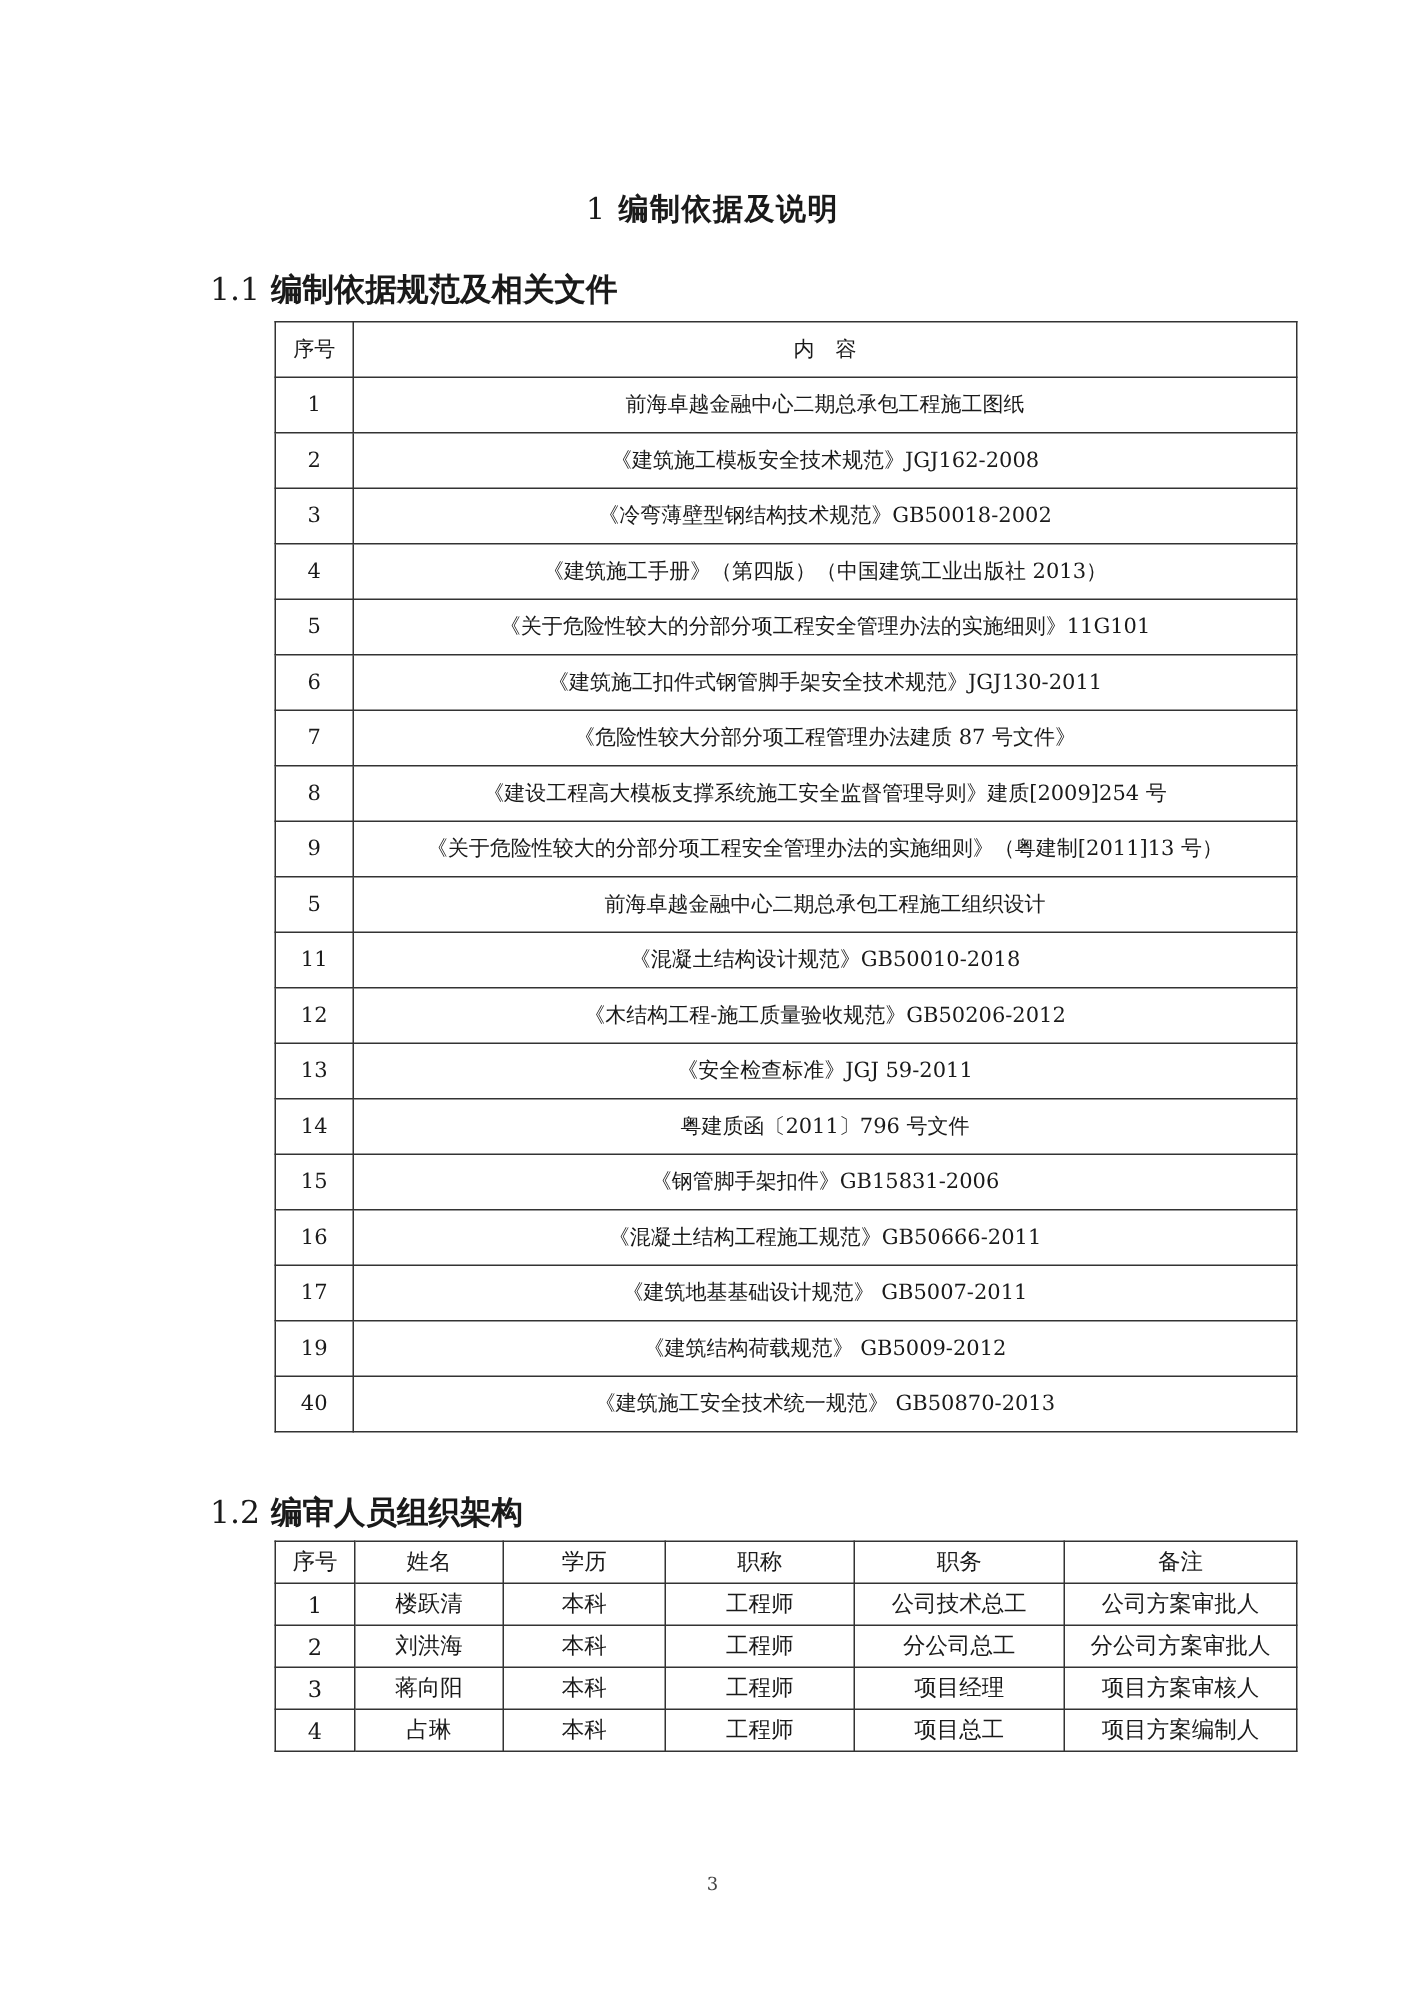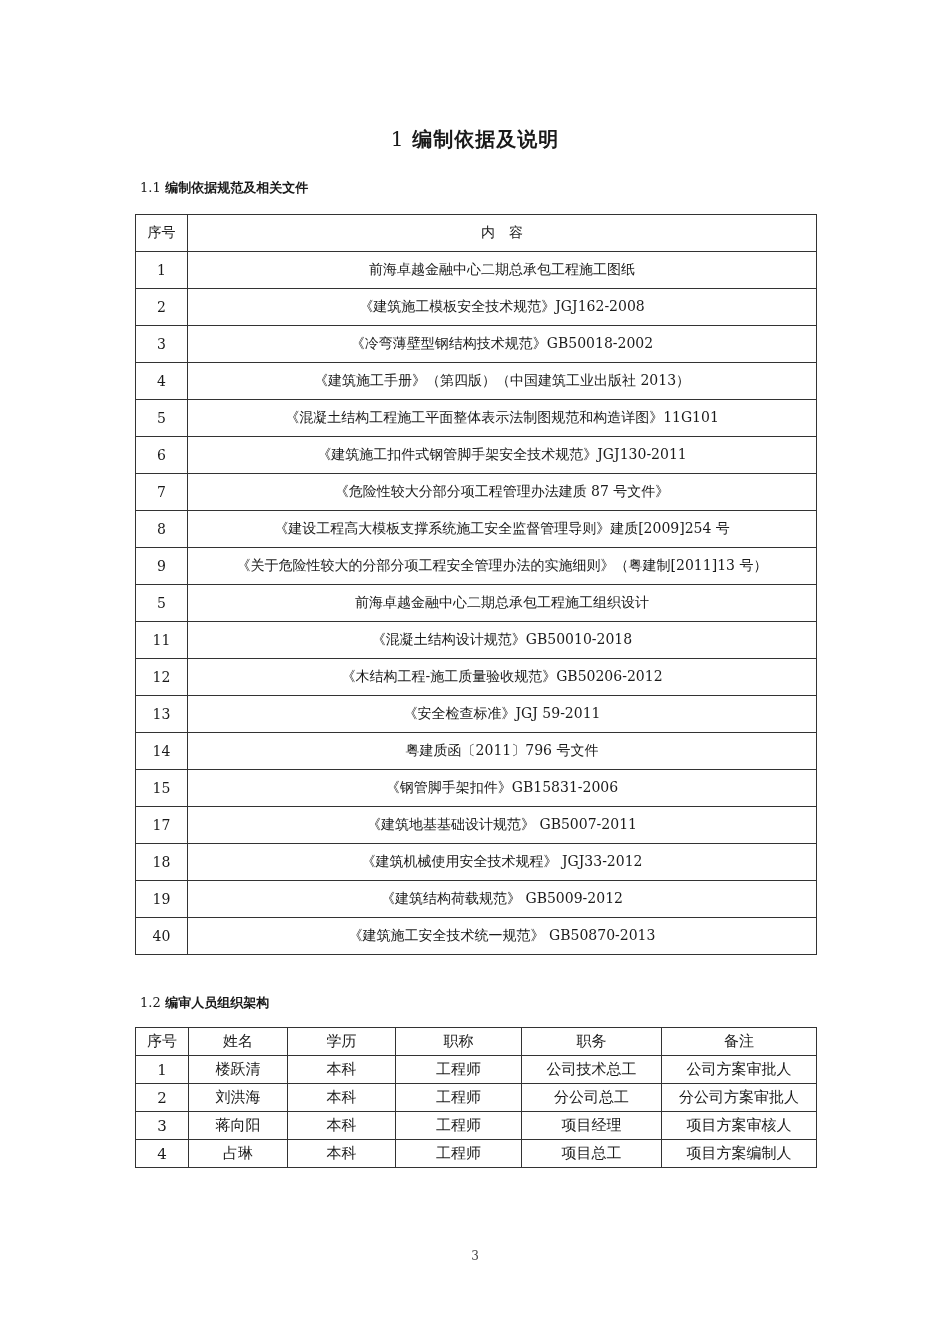--- a/index.html
+++ b/index.html
@@ -7,27 +7,27 @@
     width: 950px; height: 1344px; position: relative; overflow: hidden;
     font-family: "DejaVu Serif", "Liberation Serif", serif;
     color: #1a1a1a;
   }
   .page-title {
     position: absolute; left: 0; width: 950px; top: 126px;
     text-align: center; font-size: 20px; font-weight: bold; letter-spacing: 1px;
   }
   .page-title .num { font-weight: normal; }
   .section-heading {
-    position: absolute; left: 140px; font-size: 13px; font-weight: bold;
+    position: absolute; left: 140px; font-size: 21px; font-weight: bold;
   }
   .section-heading .num { font-weight: normal; }
   #h11 { top: 179px; }
   #h12 { top: 994px; text-align: right; }
 
-  table { border-collapse: collapse; position: absolute; table-layout: fixed; }
+  table { border-collapse: collapse; position: absolute; table-layout: fixed; margin-left: 48px; }
   td, th {
     border: 1px solid #333; padding: 0; text-align: center; font-weight: normal;
     font-size: 14px; white-space: nowrap; overflow: hidden;
   }
   #refs-table { left: 135px; top: 214px; width: 681px; }
   #refs-table tr { height: 37px; }
   #refs-table .col-no { width: 52px; }
   #refs-table .col-content { width: 629px; }
 
   #staff-table { left: 135px; top: 1027px; width: 681px; }
@@ -75,21 +75,21 @@
       <tr>
         <td>3</td>
         <td>《冷弯薄壁型钢结构技术规范》GB50018-2002</td>
       </tr>
       <tr>
         <td>4</td>
         <td>《建筑施工手册》（第四版）（中国建筑工业出版社 2013）</td>
       </tr>
       <tr>
         <td>5</td>
-        <td>《混凝土结构工程施工平面整体表示法制图规范和构造详图》11G101</td>
+        <td>《关于危险性较大的分部分项工程安全管理办法的实施细则》11G101</td>
       </tr>
       <tr>
         <td>6</td>
         <td>《建筑施工扣件式钢管脚手架安全技术规范》JGJ130-2011</td>
       </tr>
       <tr>
         <td>7</td>
         <td>《危险性较大分部分项工程管理办法建质 87 号文件》</td>
       </tr>
       <tr>
@@ -118,26 +118,26 @@
       </tr>
       <tr>
         <td>14</td>
         <td>粤建质函〔2011〕796 号文件</td>
       </tr>
       <tr>
         <td>15</td>
         <td>《钢管脚手架扣件》GB15831-2006</td>
       </tr>
       <tr>
+        <td>16</td>
+        <td>《混凝土结构工程施工规范》GB50666-2011</td>
+      </tr>
+      <tr>
         <td>17</td>
         <td>《建筑地基基础设计规范》 GB5007-2011</td>
-      </tr>
-      <tr>
-        <td>18</td>
-        <td>《建筑机械使用安全技术规程》 JGJ33-2012</td>
       </tr>
       <tr>
         <td>19</td>
         <td>《建筑结构荷载规范》 GB5009-2012</td>
       </tr>
       <tr>
         <td>40</td>
         <td>《建筑施工安全技术统一规范》 GB50870-2013</td>
       </tr>
     </tbody>

